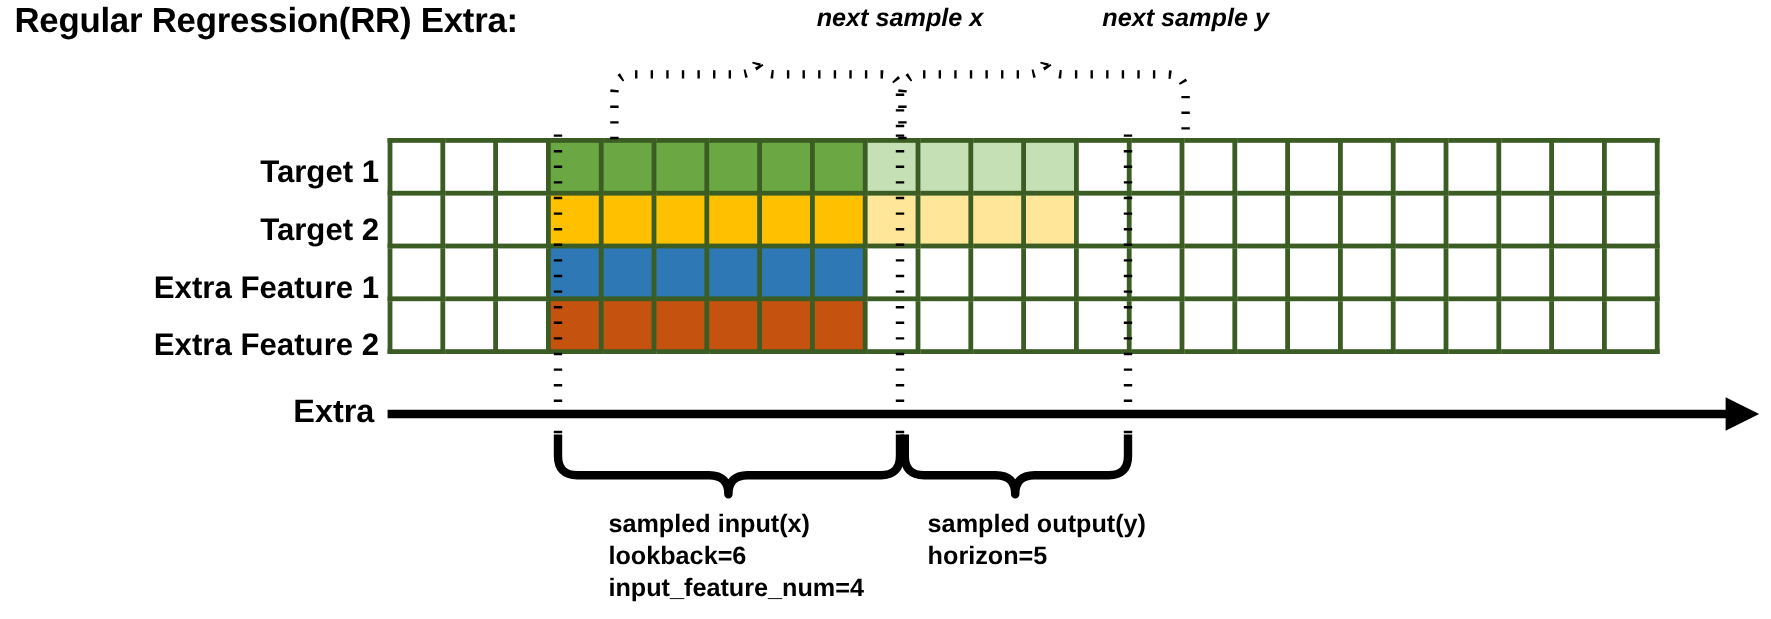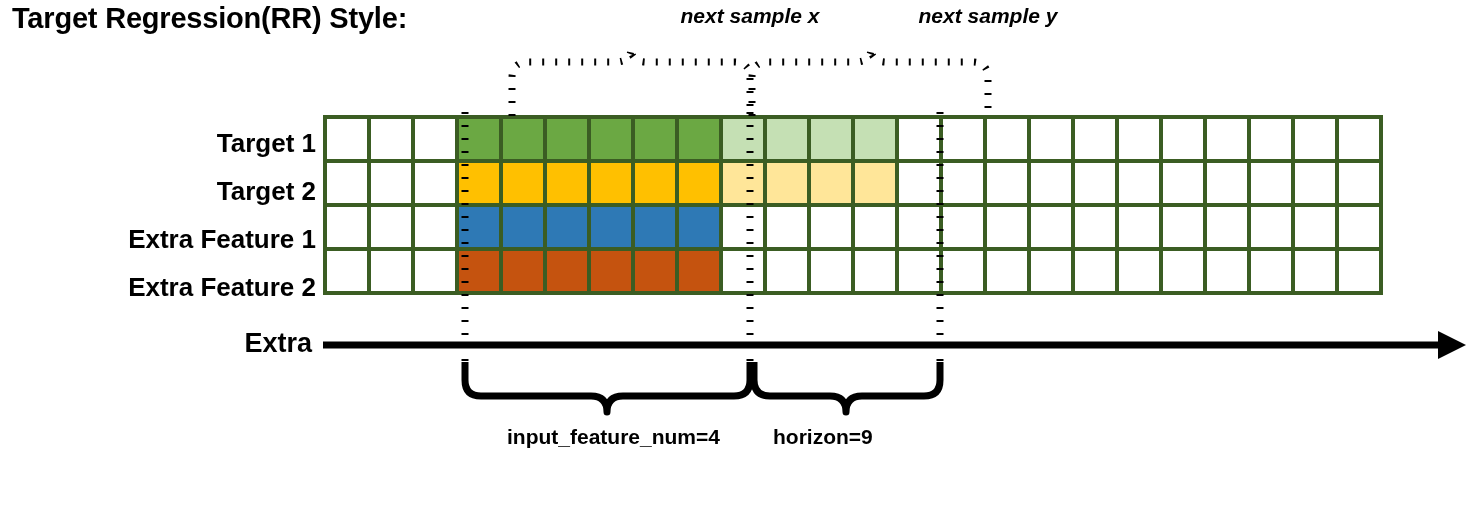--- a/index.html
+++ b/index.html
@@ -90,21 +90,21 @@
     width: 1476px;
     height: 516px;
     pointer-events: none;
   }
 </style>
 </head>
 <body>
 
 <div id="stage">
 
-  <div class="title">Target Regression(RR) Style:</div>
+  <div class="title">Regular Regression(RR) Extra:</div>
 
   <div class="row-label" style="top:130px;">Target 1</div>
   <div class="row-label" style="top:178px;">Target 2</div>
   <div class="row-label" style="top:226px;">Extra Feature 1</div>
   <div class="row-label" style="top:274px;">Extra Feature 2</div>
 
   <div class="time-label">Extra</div>
 
   <table id="grid">
     <tbody>
@@ -212,24 +212,27 @@
           <td style="background: rgb(255, 255, 255);"></td>
           <td style="background: rgb(255, 255, 255);"></td>
         </tr>
       </tbody>
   </table>
 
   <div class="brace-label" style="left:750px; width:476px; top:4px;">next sample y</div>
   <div class="brace-label" style="left:512px; width:476px; top:4px;">next sample x</div>
 
   <div class="caption" style="left:507px; top:424px;">
+    <div>sampled input(x)</div>
+    <div>lookback=6</div>
     <div>input_feature_num=4</div>
   </div>
   <div class="caption" style="left:773px; top:424px;">
-    <div>horizon=9</div>
+    <div>sampled output(y)</div>
+    <div>horizon=5</div>
   </div>
 
   <svg class="overlay" viewBox="0 0 1476 516">
 
     <path d="M 512 116 L 512 78 Q 512 62 528 62 L 615 62 Q 631 62 631 48
              Q 631 62 647 62 L 734 62 Q 750 62 750 78 L 750 116" fill="none" stroke="#000000" stroke-width="7" stroke-linecap="butt" stroke-dasharray="2 11"></path>
 
     <path d="M 752 116 L 752 78 Q 752 62 768 62 L 855 62 Q 871 62 871 48
              Q 871 62 887 62 L 972 62 Q 988 62 988 78 L 988 116" fill="none" stroke="#000000" stroke-width="7" stroke-linecap="butt" stroke-dasharray="2 11"></path>
 

